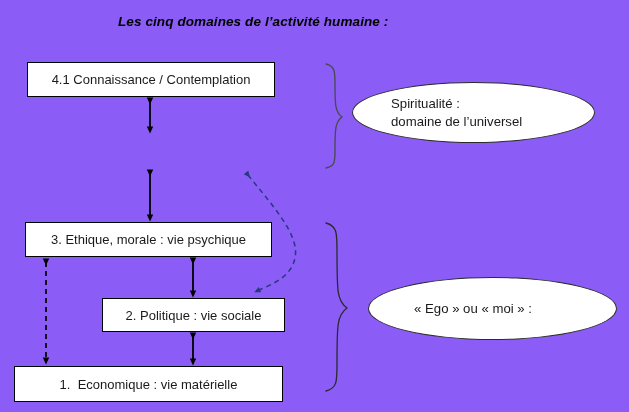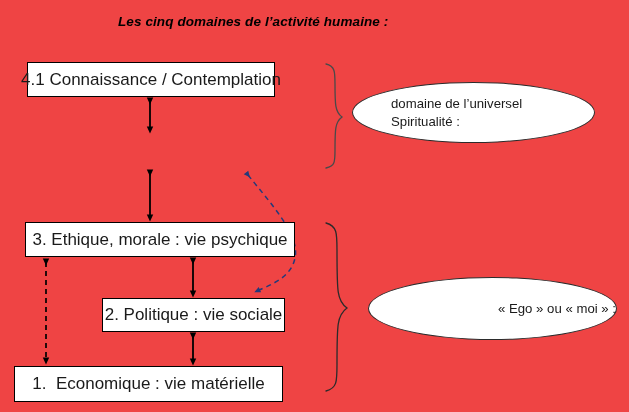--- a/index.html
+++ b/index.html
@@ -8,21 +8,21 @@
     background: #ffffff;
   }
   body {
     font-family: "Liberation Sans", sans-serif;
     -webkit-font-smoothing: antialiased;
   }
   #canvas {
     position: relative;
     width: 629px;
     height: 412px;
-    background: #ef4444;
+    background: #8b5cf6;
     overflow: hidden;
   }
   .title {
     position: absolute;
     left: 118px;
     top: 14px;
     font-size: 13.5px;
     font-weight: bold;
     font-style: italic;
     color: #000000;
@@ -30,28 +30,28 @@
     letter-spacing: 0.1px;
   }
   .box {
     position: absolute;
     box-sizing: border-box;
     border: 1.3px solid #000000;
     background: #ffffff;
     display: flex;
     align-items: center;
     justify-content: center;
-    font-size: 17px;
+    font-size: 13px;
     color: #1a1a1a;
     white-space: pre;
     z-index: 5;
   }
   #box-41 { left: 27px;  top: 62px;  width: 248px; height: 35px; }
   #box-42 { left: 35px;  top: 134px; width: 237px; height: 35px; }
-  #box-3  { left: 25px;  top: 222px; width: 270px; height: 35px; }
+  #box-3  { left: 25px;  top: 222px; width: 247px; height: 35px; }
   #box-2  { left: 102px; top: 298px; width: 183px; height: 34px; text-align: center; }
   #box-1  { left: 14px;  top: 366px; width: 269px; height: 36px; text-align: center; }
 
   .ellipse {
     position: absolute;
     box-sizing: border-box;
     border: 1.2px solid #2b2b2b;
     border-radius: 50%;
     background: #ffffff;
     display: flex;
@@ -62,21 +62,20 @@
     line-height: 1.32;
     z-index: 4;
   }
   #ellipse-spirit {
     left: 352px; top: 82px; width: 243px; height: 61px;
     padding-left: 38px;
   }
   #ellipse-ego {
     left: 368px; top: 277px; width: 249px; height: 63px;
     padding-left: 45px;
-    align-items: flex-end;
   }
   .ellipse .ln { white-space: pre; }
 
   svg.overlay {
     position: absolute;
     left: 0; top: 0;
     width: 629px;
     height: 412px;
     z-index: 3;
     pointer-events: none;
@@ -137,21 +136,21 @@
   <div class="box" id="box-41">4.1 Connaissance / Contemplation</div>
 
 
   <div class="box" id="box-3">3. Ethique, morale : vie psychique</div>
 
   <div class="box" id="box-2">2. Politique : vie sociale</div>
 
   <div class="box" id="box-1">1.  Economique : vie matérielle</div>
 
   <div class="ellipse" id="ellipse-spirit">
+    <span class="ln">Spiritualité :</span>
     <span class="ln">domaine de l’universel</span>
-    <span class="ln">Spiritualité :</span>
   </div>
 
   <div class="ellipse" id="ellipse-ego">
     <span class="ln">« Ego » ou « moi » :</span>
   </div>
 
 </div>
 
 </body></html>

